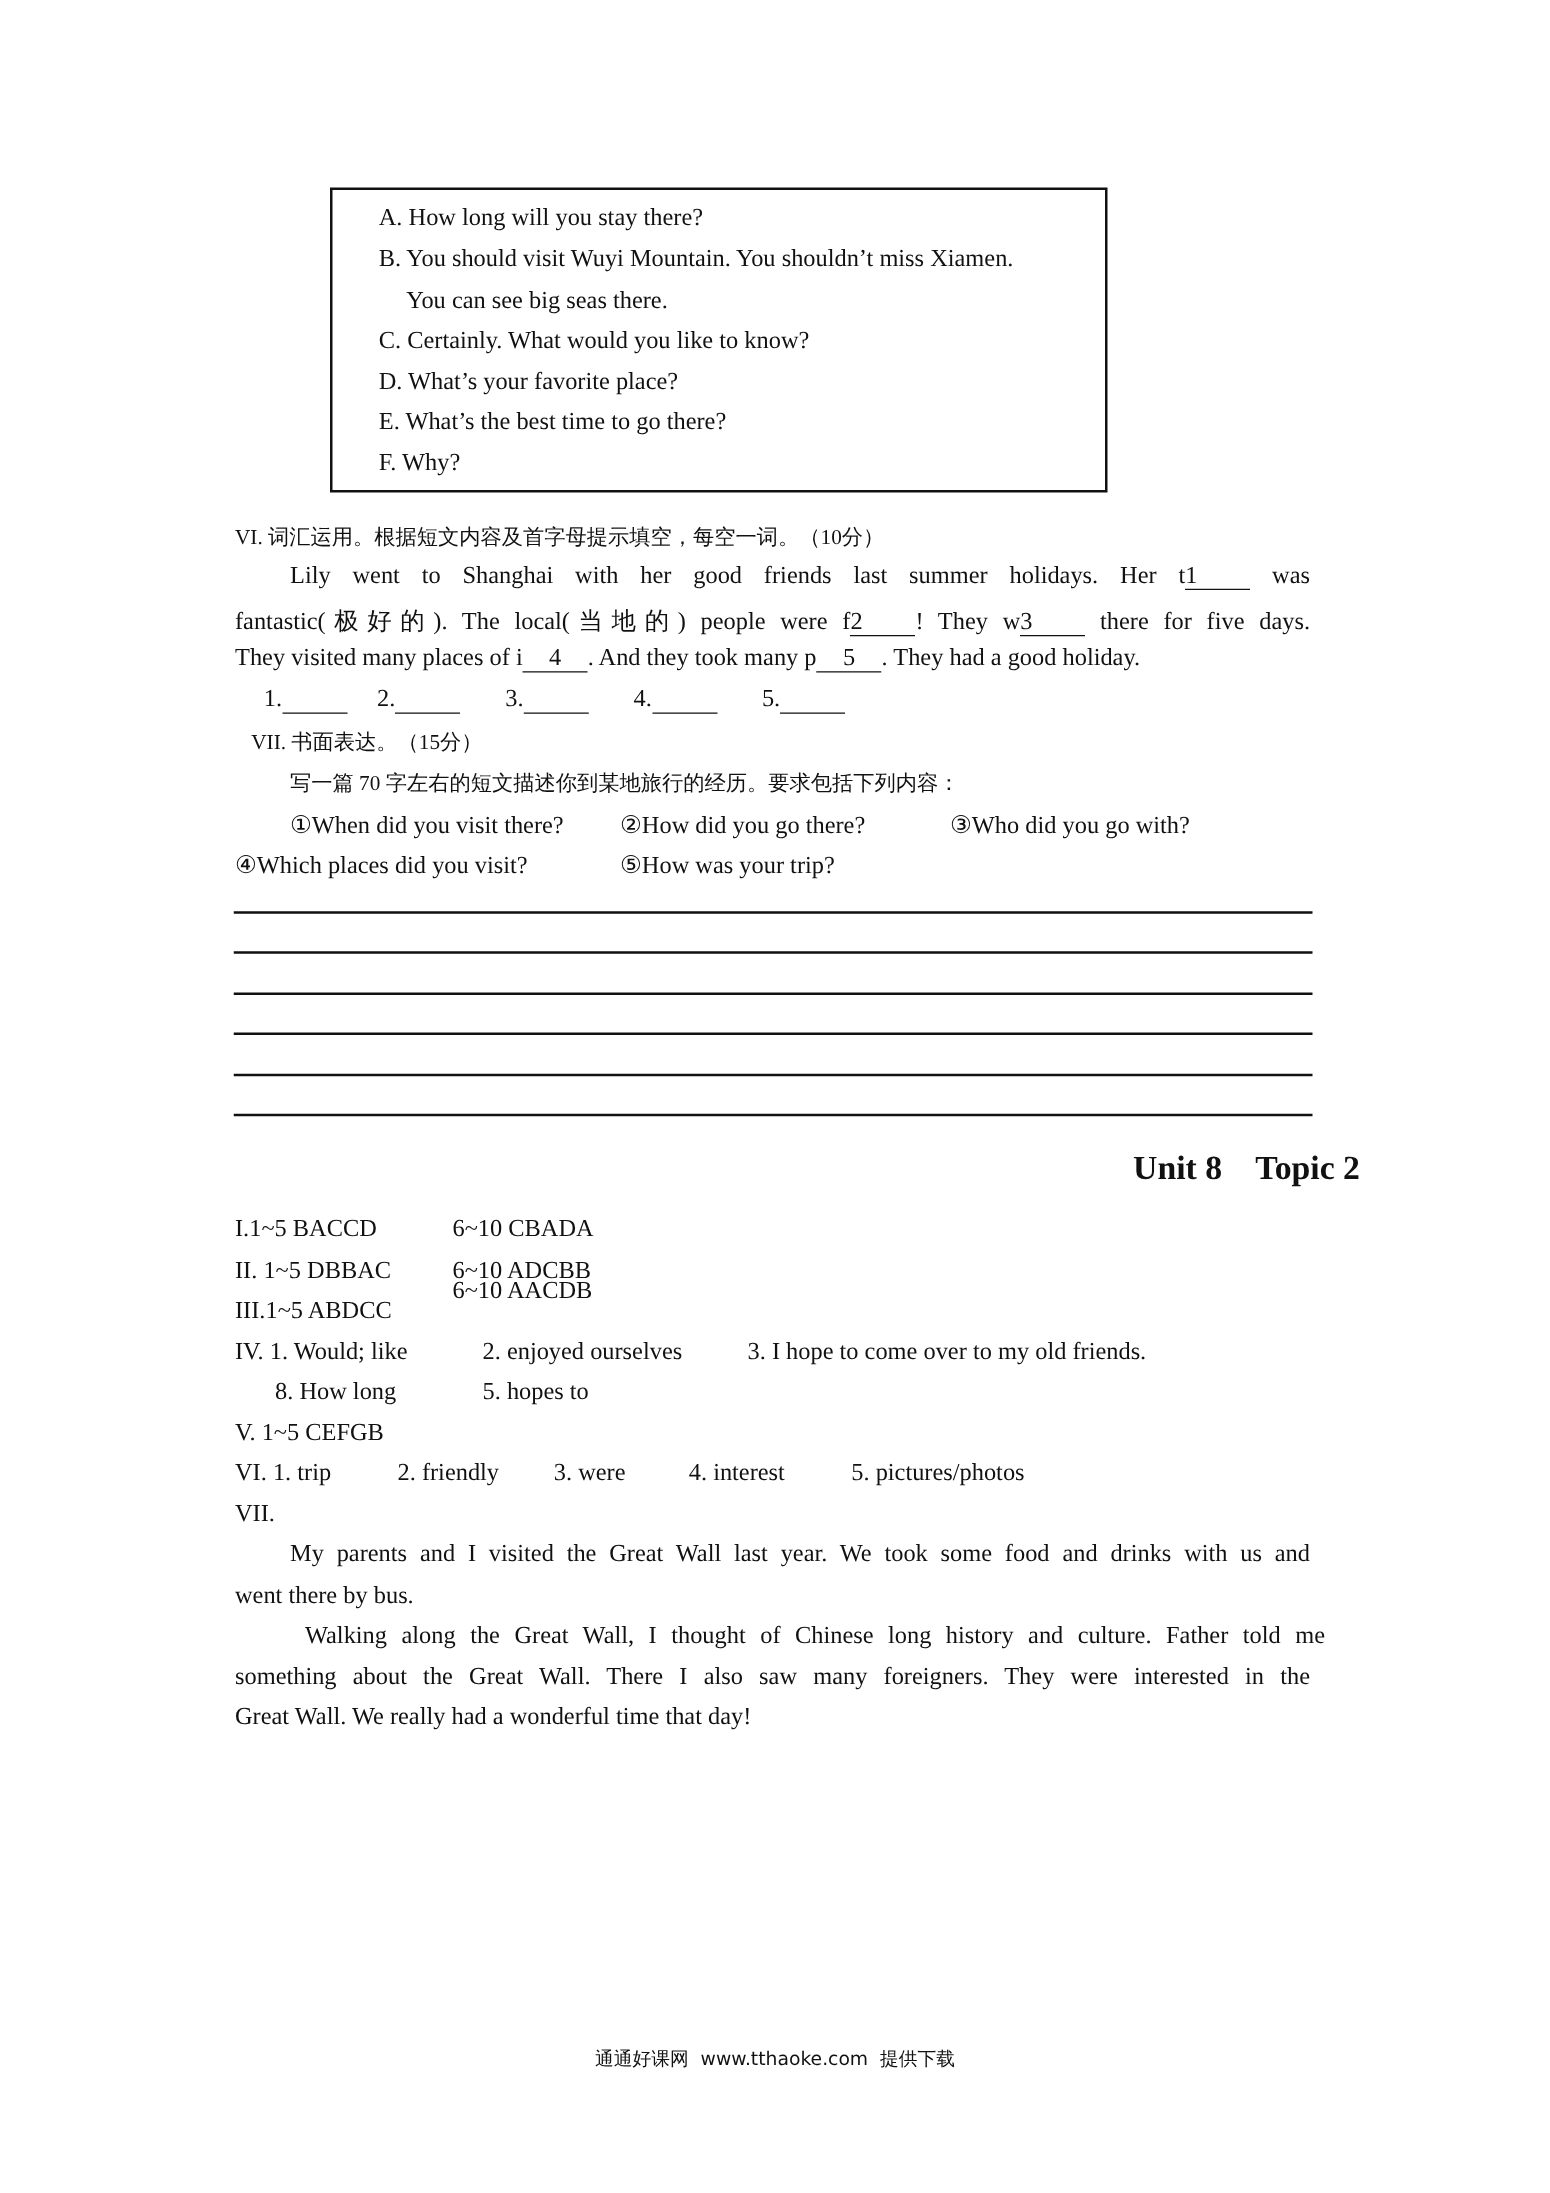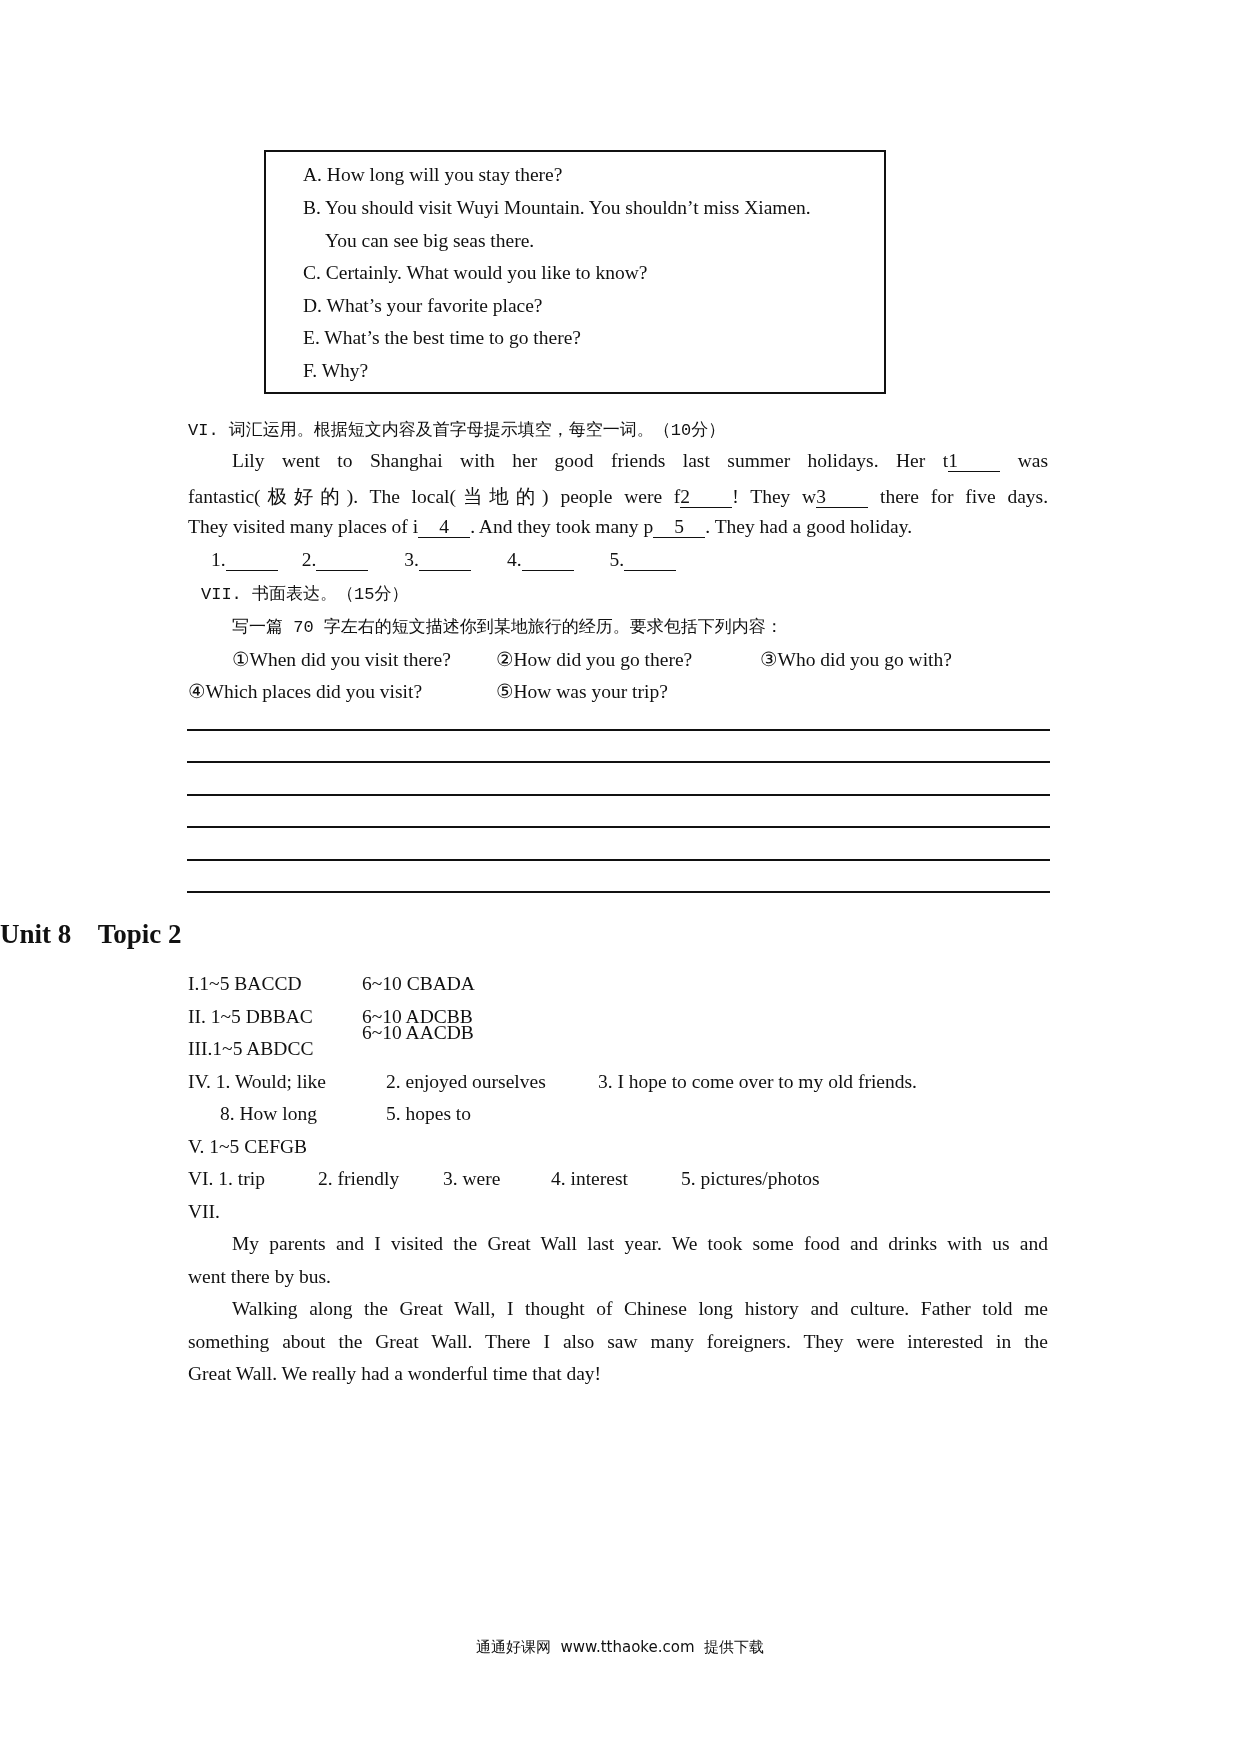--- a/index.html
+++ b/index.html
@@ -5,25 +5,25 @@
   html, body { margin: 0; padding: 0; background: #ffffff; }
   body { width: 1240px; height: 1754px; position: relative; overflow: hidden;
          font-family: "Liberation Serif", "DejaVu Serif", serif; color: #111; font-size: 19.5px; }
   .abs { position: absolute; white-space: nowrap; }
   .box { position: absolute; left: 264px; top: 150px; width: 622px; height: 244px;
          border: 2.5px solid #111; box-sizing: border-box; }
   .opt { position: absolute; left: 280px; margin-left: 23px; }
   .line { position: absolute; left: 187px; width: 863px; height: 0; border-top: 2px solid #111; }
   .blank { display: inline-block; border-bottom: 1.5px solid #111; text-align: center; line-height: 1.1; }
   .just { position: absolute; left: 188px; width: 860px; text-align: justify; text-align-last: justify; white-space: nowrap; }
-  .title { position: absolute; left: 0; width: 1072px; text-align: left; top: 919px;
-           font-weight: bold; font-size: 27px; word-spacing: 0; }
+  .title { position: absolute; left: 0; width: 1072px; text-align: right; top: 919px;
+           font-weight: bold; font-size: 27px; word-spacing: 0; padding-left: 16px; }
   .footer { position: absolute; left: 0; width: 1240px; text-align: center; top: 1638px;
             font-family: "DejaVu Sans", sans-serif; font-size: 15px; }
-  .cn { font-family: Liberation Mono, monospace; font-size: 17px; text-align: right; }
+  .cn { font-family: Liberation Serif, serif; font-size: 17px; text-align: right; }
 </style>
 </head>
 <body>
 
 <div class="box"></div>
 <div class="abs opt" style="top:164px">A. How long will you stay there?</div>
 <div class="abs opt" style="top:197px">B. You should visit Wuyi Mountain. You shouldn’t miss Xiamen.</div>
 <div class="abs opt" style="top:230px; left:302px">You can see big seas there.</div>
 <div class="abs opt" style="top:262px">C. Certainly. What would you like to know?</div>
 <div class="abs opt" style="top:295px">D. What’s your favorite place?</div>
@@ -78,17 +78,17 @@
 <div class="abs" style="left:188px; top:1136px">V. 1~5 CEFGB</div>
 <div class="abs" style="left:188px; top:1168px">VI. 1. trip</div>
 <div class="abs" style="left:318px; top:1168px">2. friendly</div>
 <div class="abs" style="left:443px; top:1168px">3. were</div>
 <div class="abs" style="left:551px; top:1168px">4. interest</div>
 <div class="abs" style="left:681px; top:1168px">5. pictures/photos</div>
 <div class="abs" style="left:188px; top:1201px">VII.</div>
 
 <div class="just" style="top:1233px; left:232px; width:816px">My parents and I visited the Great Wall last year. We took some food and drinks with us and</div>
 <div class="abs" style="top:1266px; left:188px">went there by bus.</div>
-<div class="just" style="top:1298px; left:232px; width:816px">Walking along the Great Wall, I thought of Chinese long history and culture. Father told me</div>
+<div class="just" style="top:1298px; left:244px; width:816px">Walking along the Great Wall, I thought of Chinese long history and culture. Father told me</div>
 <div class="just" style="top:1331px">something about the Great Wall. There I also saw many foreigners. They were interested in the</div>
 <div class="abs" style="top:1363px; left:188px">Great Wall. We really had a wonderful time that day!</div>
 
 <div class="footer" style="white-space:pre">通通好课网  www.tthaoke.com  提供下载</div>
 
 </body></html>

